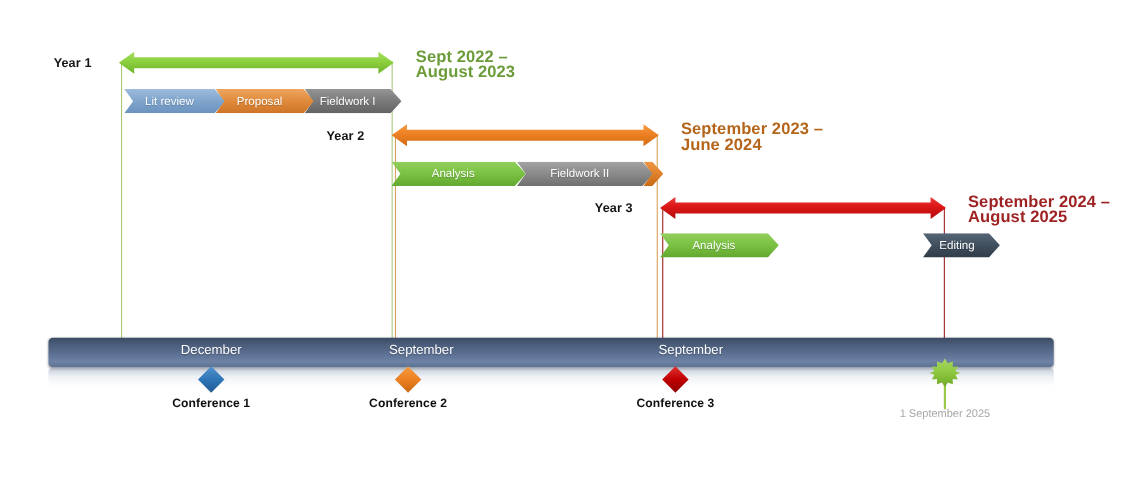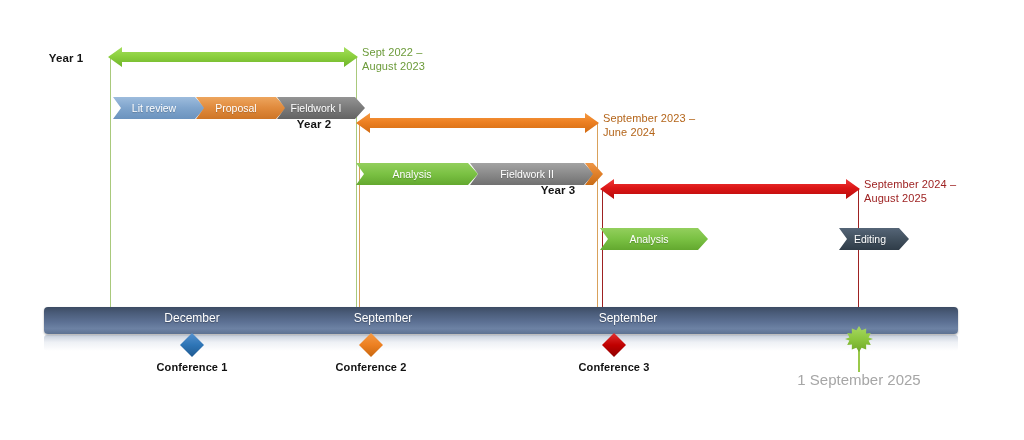--- a/index.html
+++ b/index.html
@@ -40,34 +40,34 @@
   
   .year-arrow {
     position: absolute;
     height: 22px;
   }
   .year-arrow svg { display: block; width: 100%; height: 100%; }
 
   
   .date-note {
     position: absolute;
-    font-size: 11px;
-    font-weight: normal;
+    font-size: 15px;
+    font-weight: bold;
     line-height: 14px;
     white-space: nowrap;
     letter-spacing: .1px;
+    margin-left: 16px;
   }
 
   
   .chev-row { position: absolute; height: 22px; }
   .chev {
     position: absolute;
     top: 0;
     height: 22px;
-    margin-top: 16px;
   }
   .chev svg { display:block; width:100%; height:100%; }
   .chev-text {
     position: absolute;
     top: 0;
     left: 0;
     right: 0;
     height: 22px;
     line-height: 22px;
     text-align: center;
@@ -129,21 +129,21 @@
     font-size: 11px;
     font-weight: bold;
     color: #111111;
     white-space: nowrap;
     transform: translateX(-50%);
     text-align: right;
     letter-spacing: .1px;
   }
   .milestone-date {
     position: absolute;
-    font-size: 15px;
+    font-size: 10px;
     color: #a6a6a6;
     white-space: nowrap;
     transform: translateX(-50%);
     text-align: center;
   }
   .milestone-stem {
     position: absolute;
     width: 2px;
     background: #9ac94a;
   }

